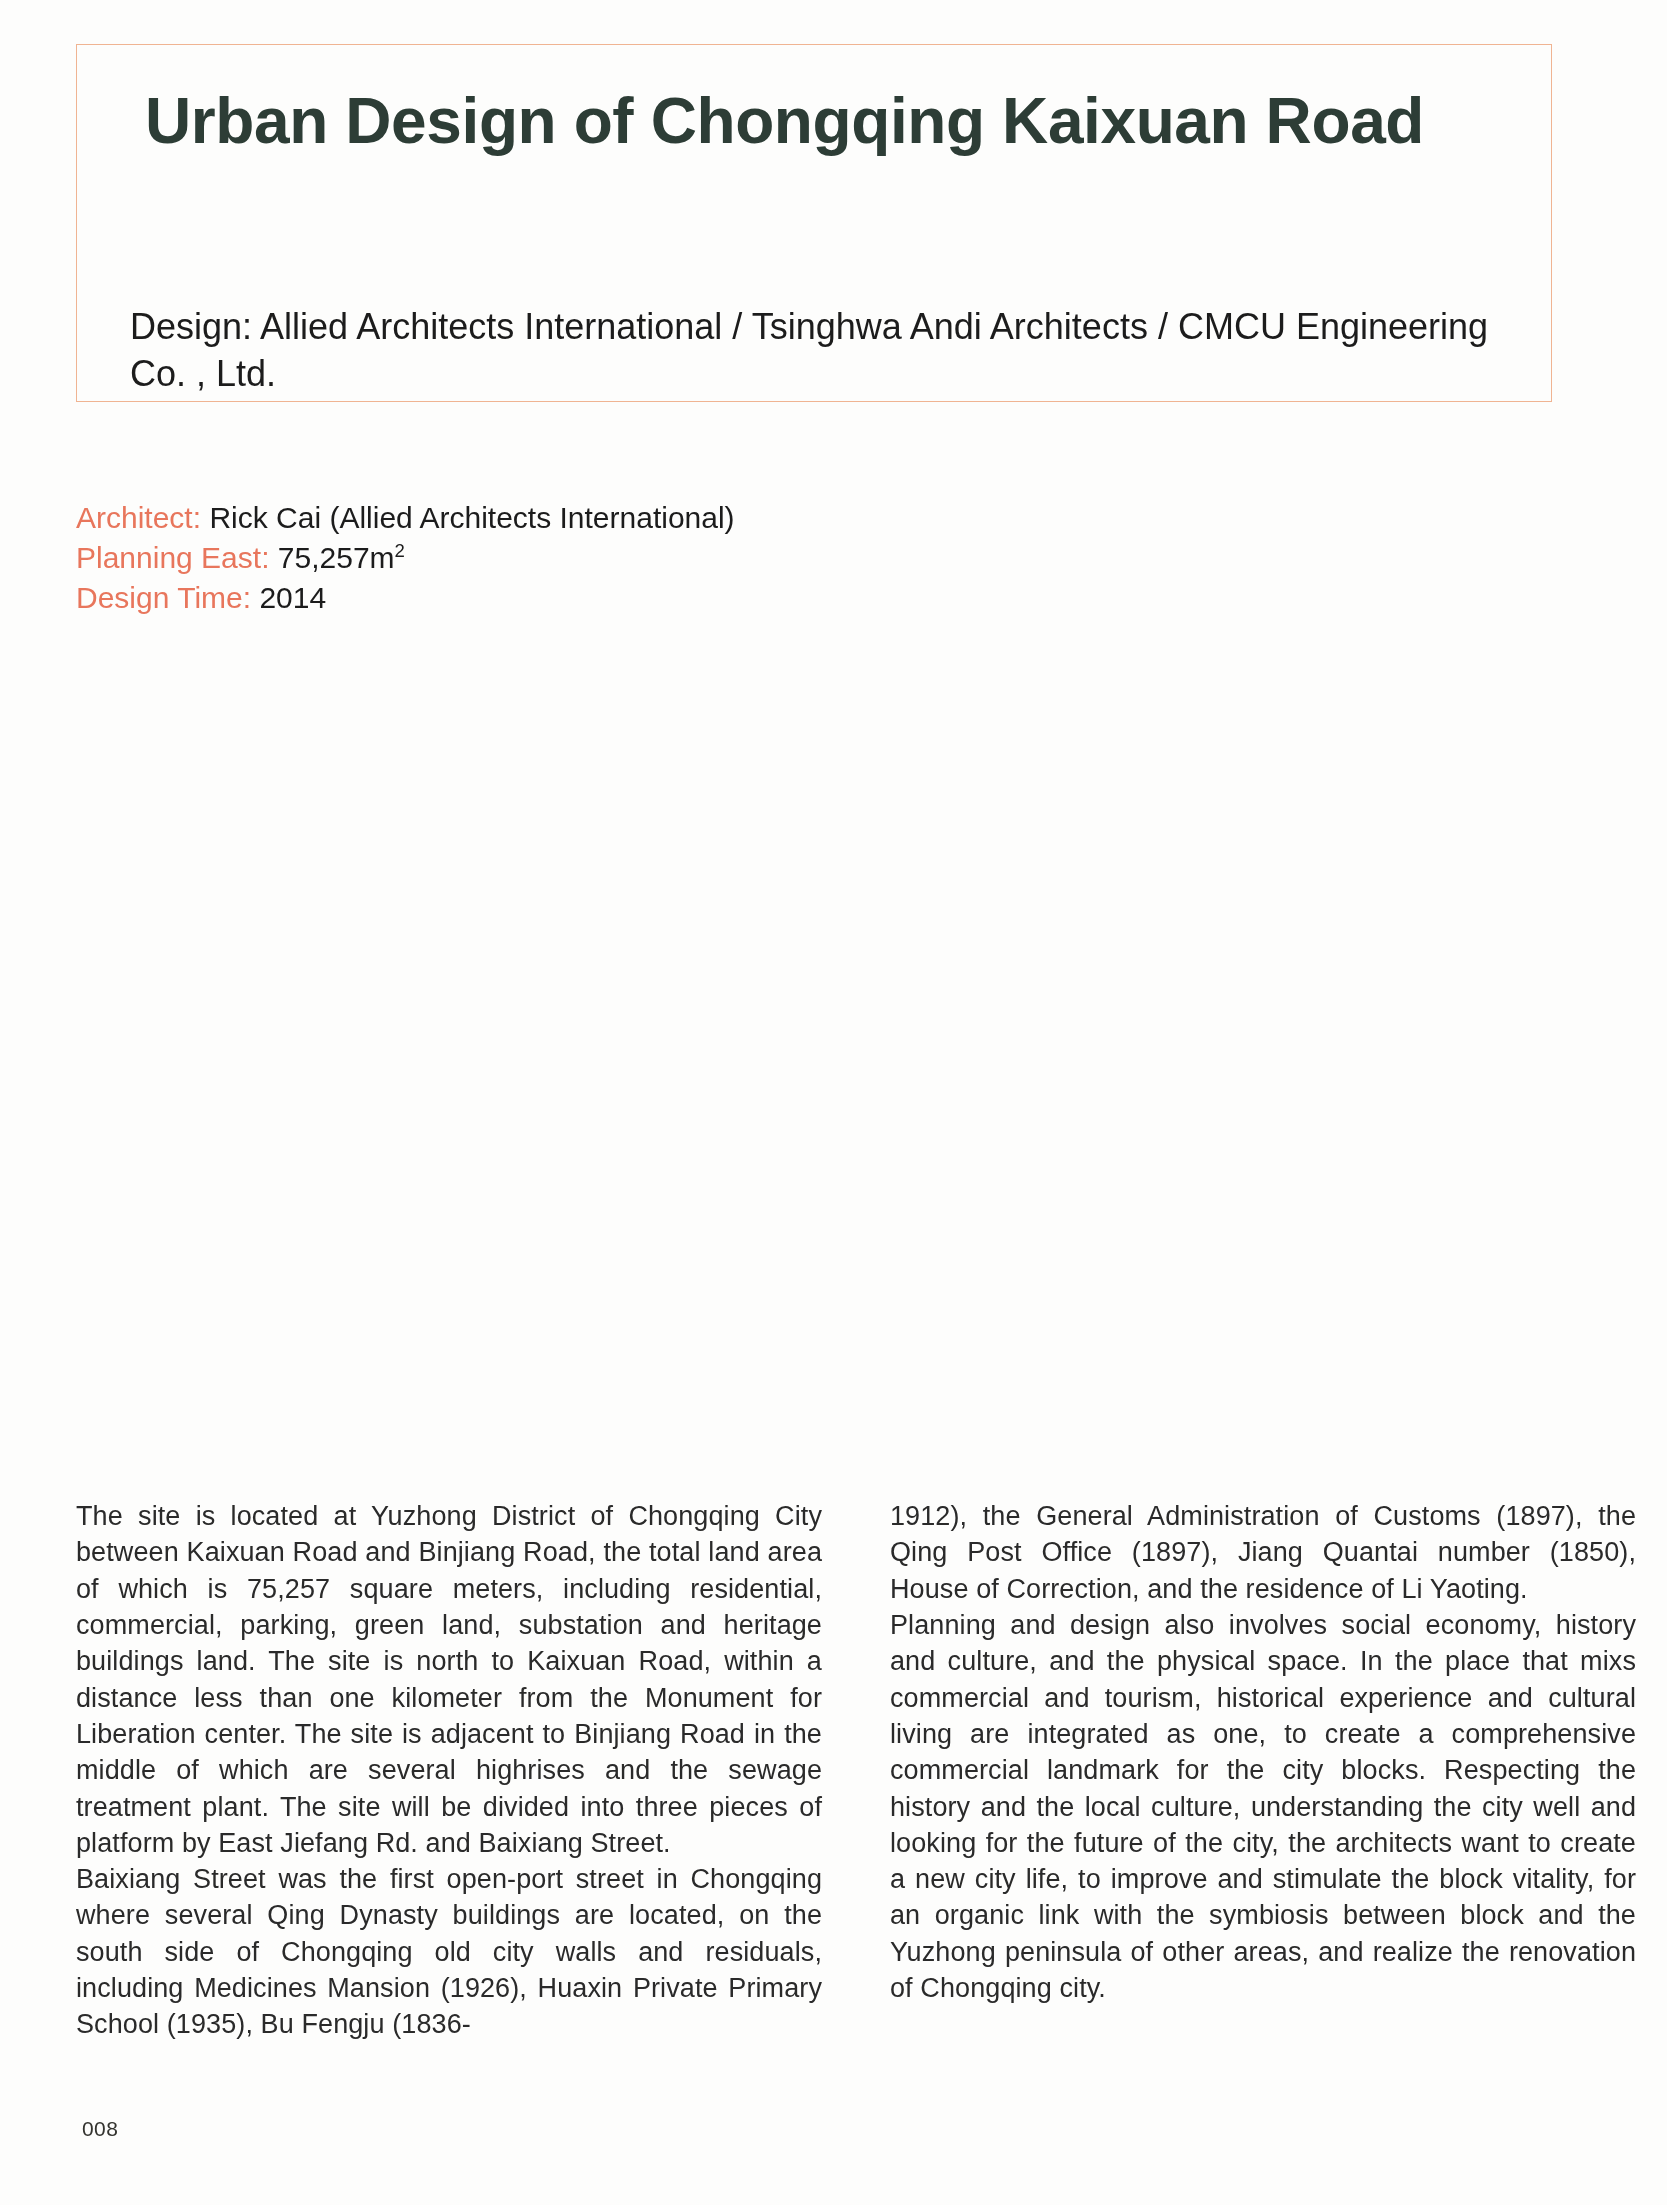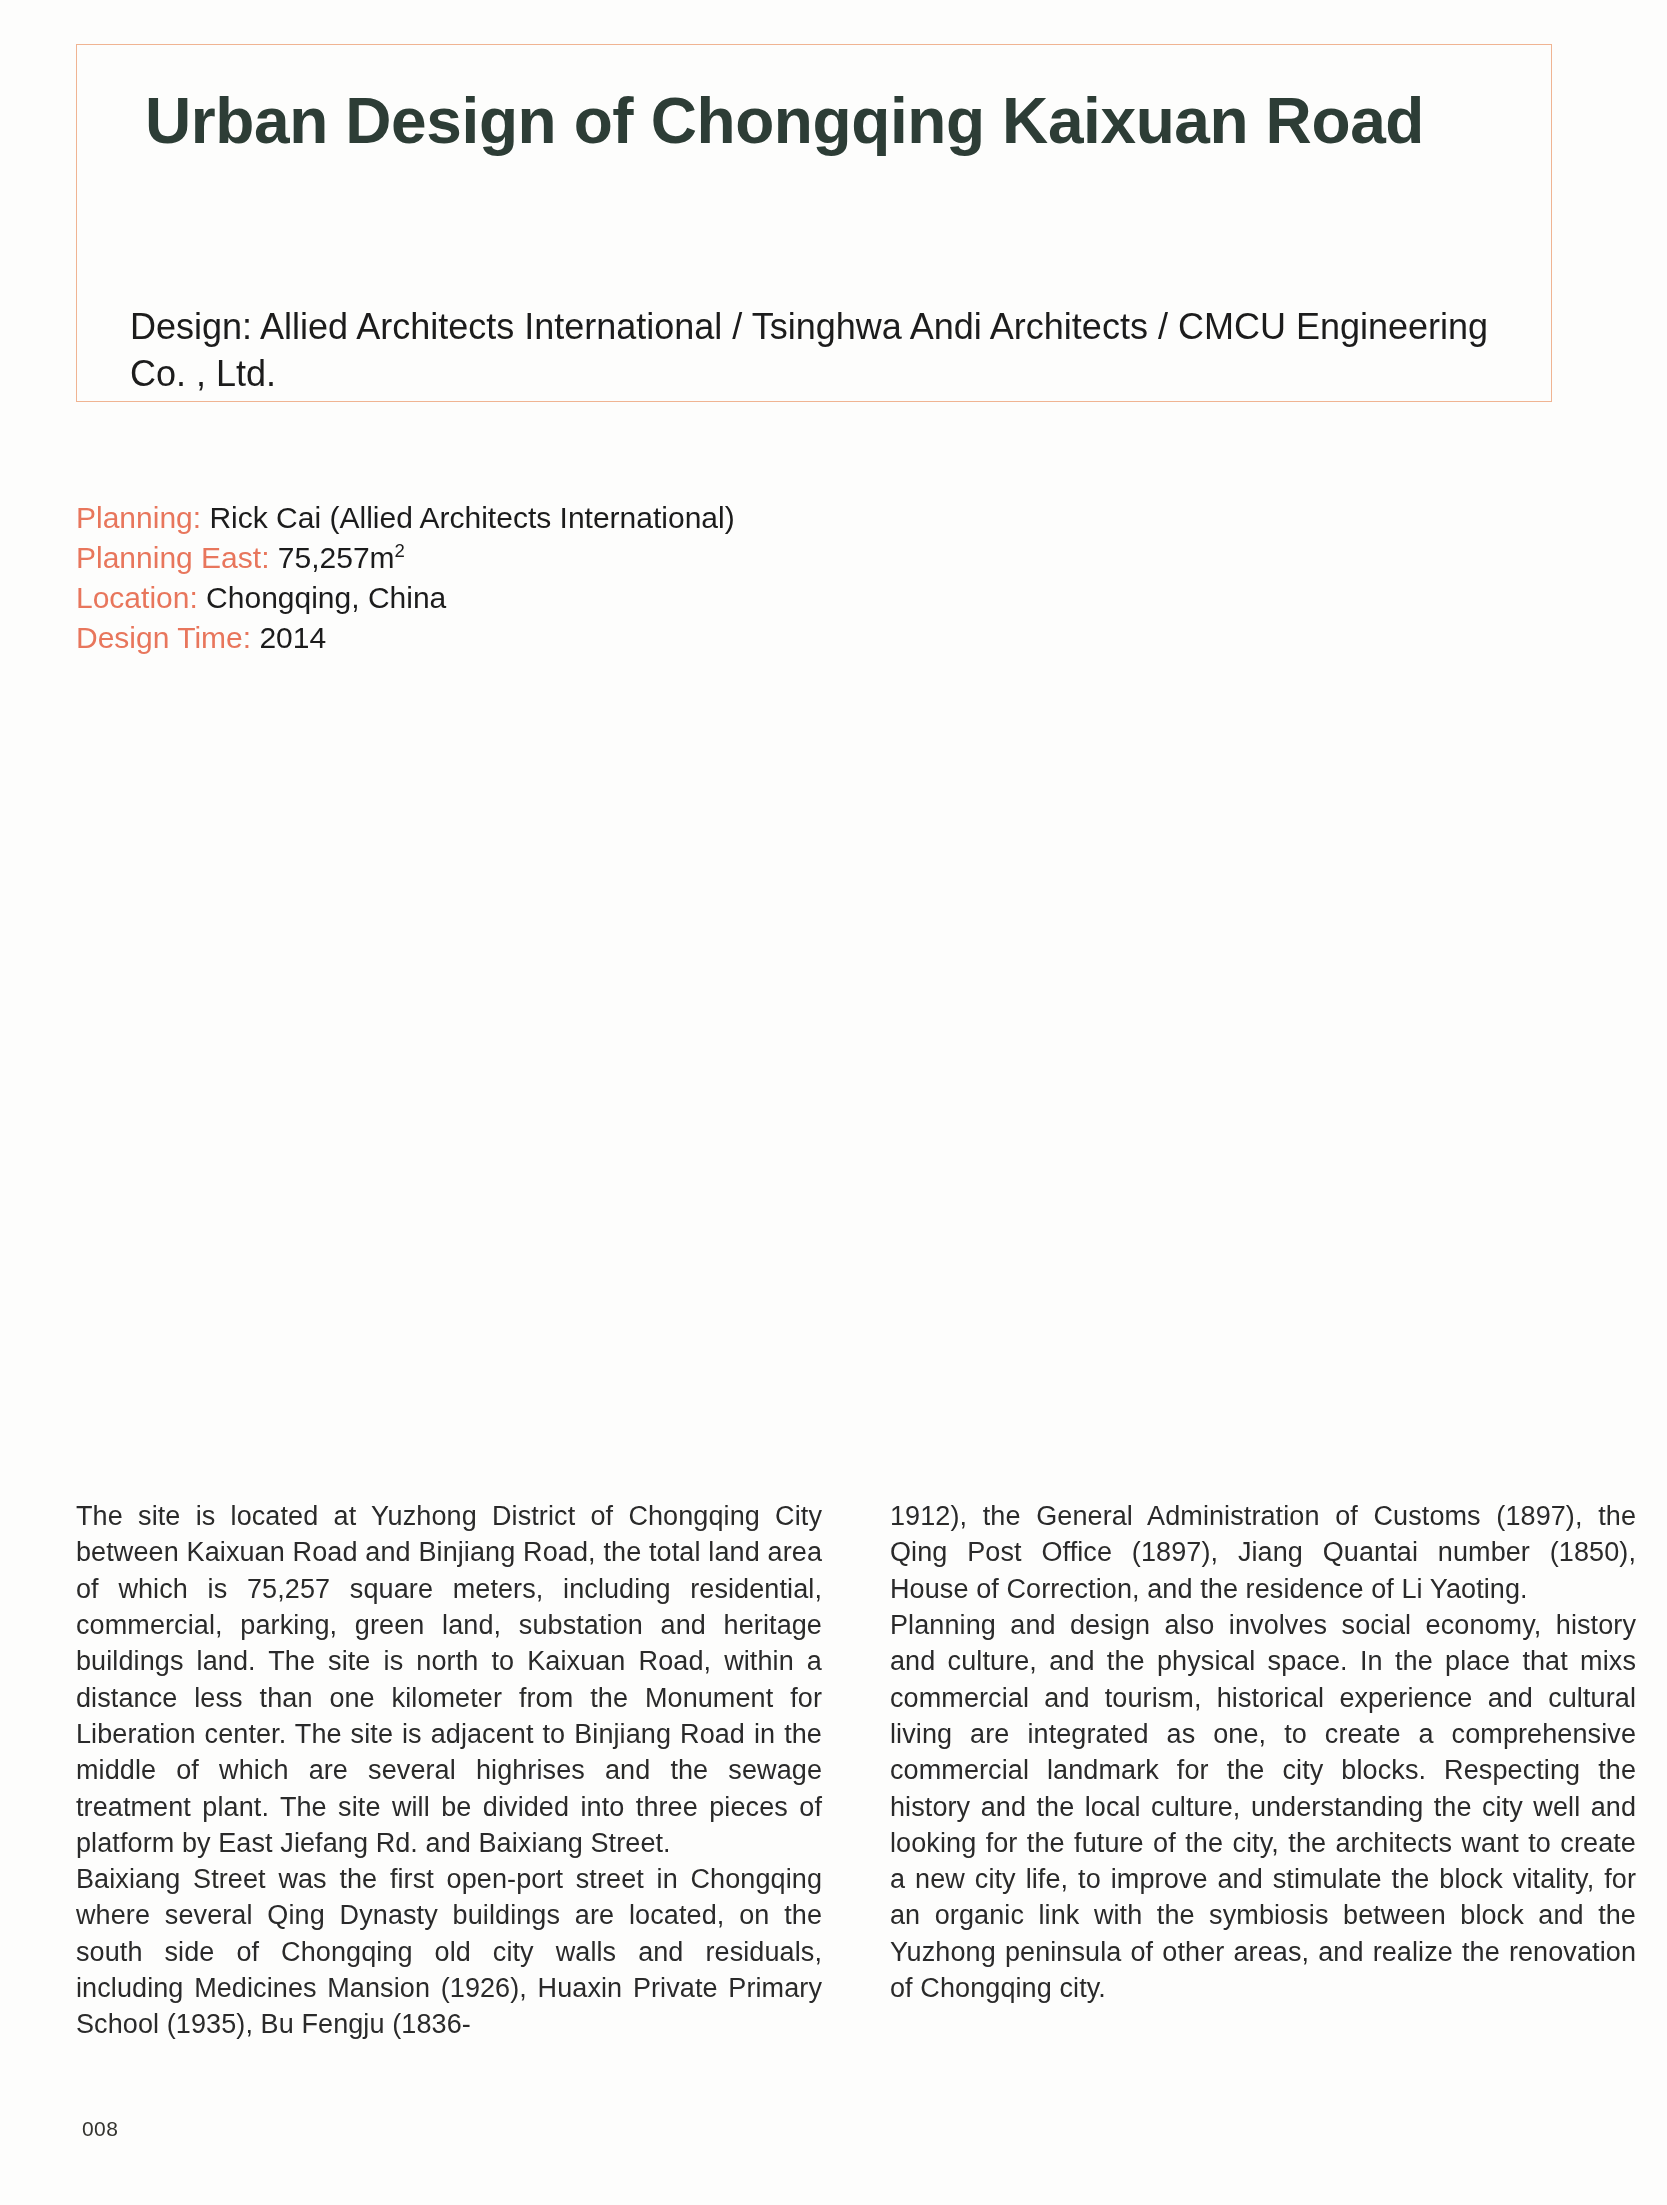--- a/index.html
+++ b/index.html
@@ -123,33 +123,29 @@
 <div class="page">
 
   <div class="title-box">
     <h1 class="title-heading">Urban Design of Chongqing Kaixuan Road</h1>
     <p class="title-subtitle">Design: Allied Architects International / Tsinghwa Andi Architects / CMCU Engineering Co. , Ltd.</p>
   </div>
 
   <div class="meta-block">
 
     <div class="meta-row">
-      <span class="meta-label">Planning:</span>
+      <span class="meta-label">Architect:</span>
       <span class="meta-value">Rick Cai (Allied Architects International)</span>
     </div>
 
     <div class="meta-row">
       <span class="meta-label">Planning East:</span>
       <span class="meta-value"><span>75,257m</span><sup>2</sup></span>
     </div>
 
-    <div class="meta-row">
-      <span class="meta-label">Location:</span>
-      <span class="meta-value">Chongqing, China</span>
-    </div>
 
     <div class="meta-row">
       <span class="meta-label">Design Time:</span>
       <span class="meta-value">2014</span>
     </div>
 
   </div>
 
   <div class="body-columns">
 

